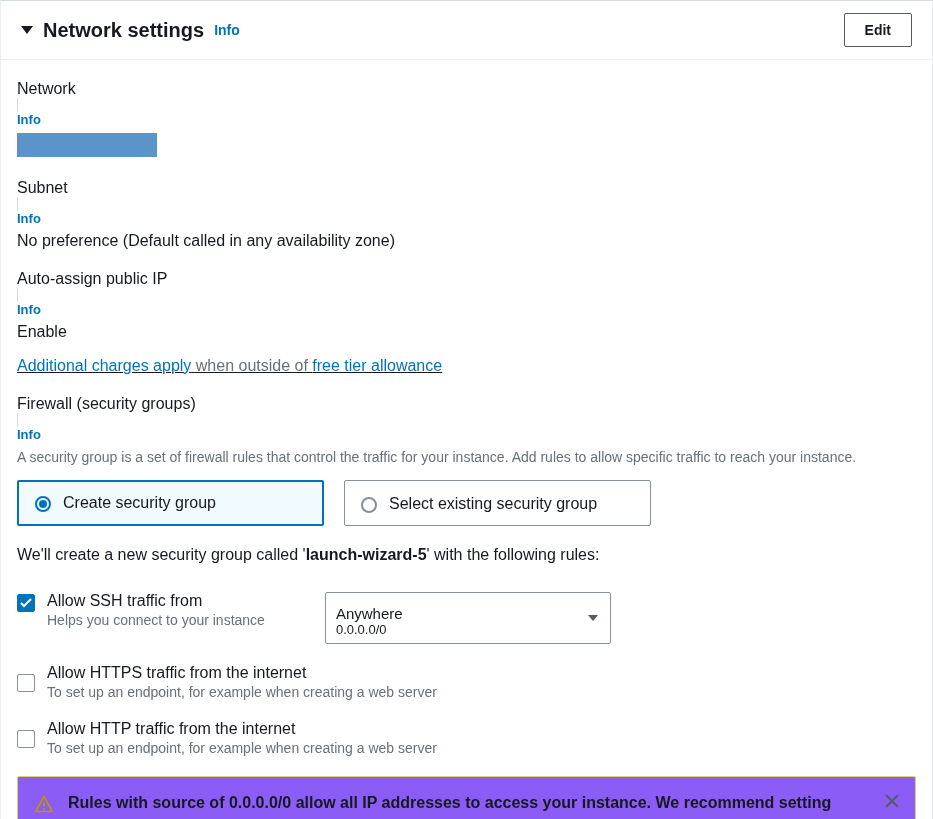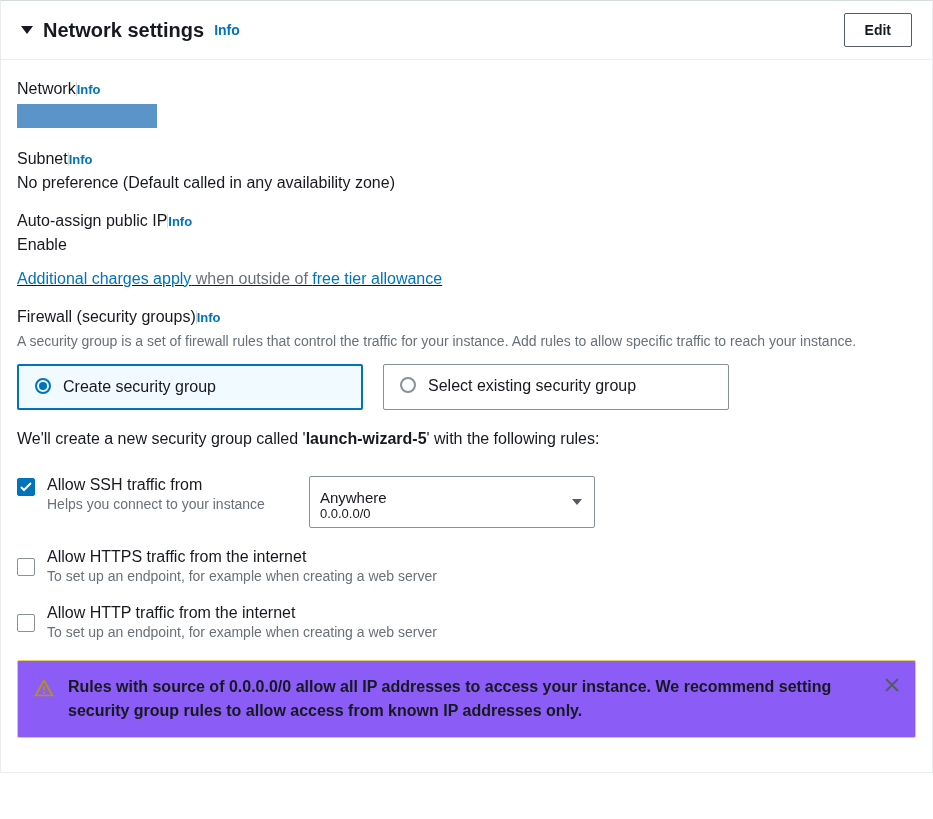--- a/index.html
+++ b/index.html
@@ -49,22 +49,22 @@
     font-size: 14px;
     padding: 8px 20px;
     border-radius: 2px;
     cursor: pointer;
   }
   .body {
     padding: 20px 16px 24px 16px;
   }
   .field-label-row {
     display: flex;
-    align-items: center;
     margin-bottom: 6px;
+    flex-direction: column;
   }
   .field-label-row .sep {
     width: 1px; height: 14px; background: #d5dbdb;
   }
   .field-label {
     font-size: 16px;
     color: #16191f;
     font-weight: 400;
   }
   .network-value-bar {
@@ -93,26 +93,26 @@
     line-height: 1.4;
   }
   .radio-row {
     display: flex;
     gap: 20px;
     margin-top: 12px;
     margin-bottom: 20px;
   }
   .radio-opt {
     flex: 0 0 auto;
-    width: 346px;
+    width: 307px;
     border: 1px solid #879196;
     border-radius: 2px;
     padding: 12px 16px;
     display: flex;
-    align-items: flex-start;
+    align-items: flex-end;
     gap: 12px;
     font-size: 16px;
     cursor: pointer;
     background: #fff;
   }
   .radio-opt.selected {
     border: 2px solid #0073bb;
     background: #f1faff;
   }
   .radio-circle {
@@ -154,21 +154,21 @@
   }
   .checkbox.checked {
     background: #0073bb;
     border-color: #0073bb;
   }
   .checkbox.checked svg { display: block; }
   .checkbox svg { display: none; width: 12px; height: 10px; }
   .check-content { flex: 1; }
   .check-title { font-size: 16px; }
   .check-desc { font-size: 14px; color: #687078; margin-top: 2px; }
-  .ssh-row { display: flex; align-items: flex-start; gap: 44px; margin-top: 28px; }
+  .ssh-row { display: flex; align-items: flex-start; gap: 60px; margin-top: 28px; }
   .select-box {
     width: 286px;
     border: 1px solid #879196;
     border-radius: 2px;
     padding: 12px 30px 6px 10px;
     position: relative;
     cursor: pointer;
     background: #fff;
   }
   .select-box .sel-main { font-size: 15px; }

